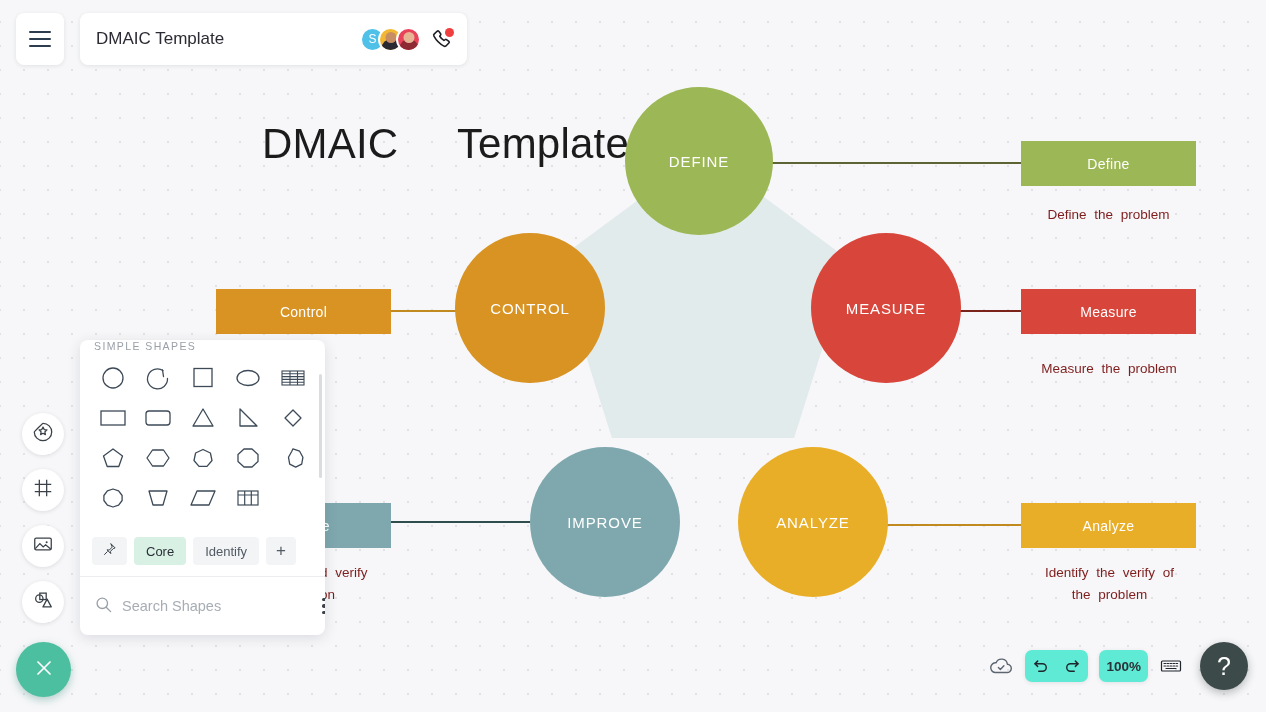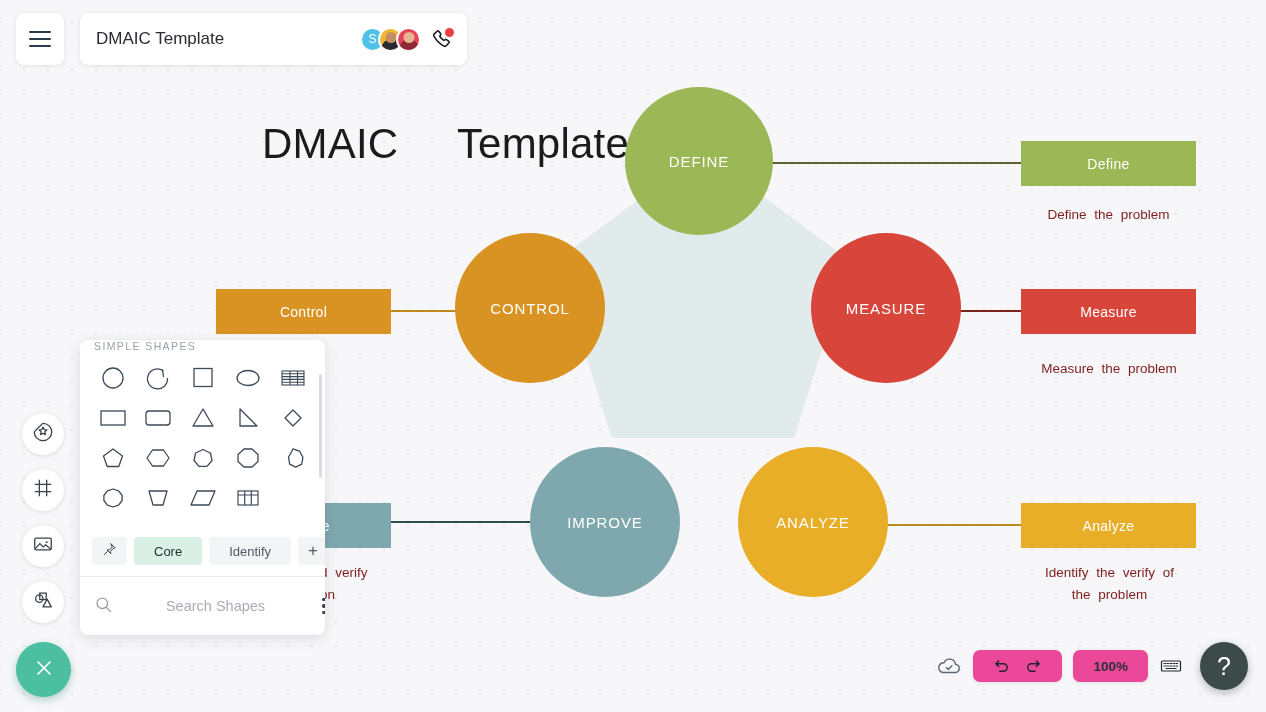--- a/index.html
+++ b/index.html
@@ -171,21 +171,21 @@
     background: #d9dde2;
     cursor: pointer;
   }
 
   .tab-row {
     position: absolute; left: 0; right: 0; top: 197px;
     display: flex; align-items: center; gap: 7px;
     padding: 0 12px;
   }
   .tab {
-    height: 28px; padding: 0 20px; border-radius: 4px;
+    height: 28px; padding: 0 12px; border-radius: 4px;
     background: #f2f4f6; color: #525a63;
     font-size: 13px;
     display: flex; align-items: center; justify-content: center;
     cursor: pointer;
   }
   .tab.active { background: #d9f0e5; color: #2a2f35; }
   .tab.icon-tab { padding: 0 10px; }
 
   .panel-divider {
     position: absolute; left: 0; right: 0; top: 236px;
@@ -194,36 +194,35 @@
   .search-row {
     position: absolute; left: 0; right: 0; bottom: 0; height: 58px;
     display: flex; align-items: center; padding: 0 14px;
     gap: 9px;
   }
   .search-input {
     flex: 1; border: none; outline: none;
     font-size: 14.5px; color: #40474e;
     font-family: "Liberation Sans", sans-serif;
     background: transparent;
-    text-align: center;
   }
   .search-input::placeholder { color: #a7adb4; }
   .kebab { display: flex; flex-direction: column; gap: 3px; cursor: pointer; padding: 4px; }
   .kebab i { width: 3.5px; height: 3.5px; border-radius: 50%; background: #3c4248; display: block; }
 
   
   .bottom-bar {
     position: absolute; right: 18px; bottom: 22px;
     display: flex; align-items: center; gap: 11px;
   }
   .pillbtn {
-    background: #ec4899; border-radius: 7px;
+    background: #5eead4; border-radius: 7px;
     box-shadow: 0 1px 4px rgba(30,35,60,.10);
     height: 32px; display: flex; align-items: center;
-    padding: 0 20px; gap: 13px; cursor: pointer;
+    padding: 0 7px; gap: 13px; cursor: pointer;
   }
   .zoom-text { font-size: 13.5px; color: #2b3138; font-weight: 700; }
   .help-fab {
     width: 48px; height: 48px; border-radius: 50%;
     background: #3d4a4a; color: #fff;
     display: flex; align-items: center; justify-content: center;
     font-size: 25px; margin-left: 6px; cursor: pointer;
     box-shadow: 0 3px 9px rgba(30,40,40,.3);
   }
   .plain-icon { cursor: pointer; display: flex; }

